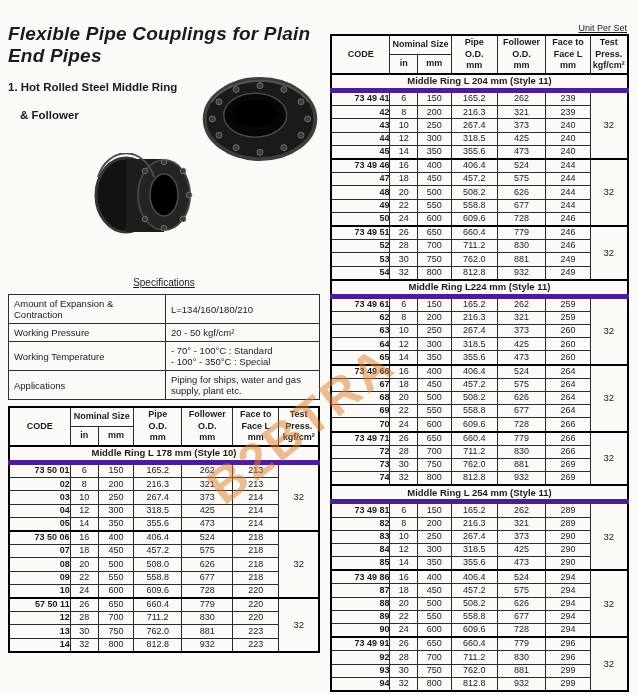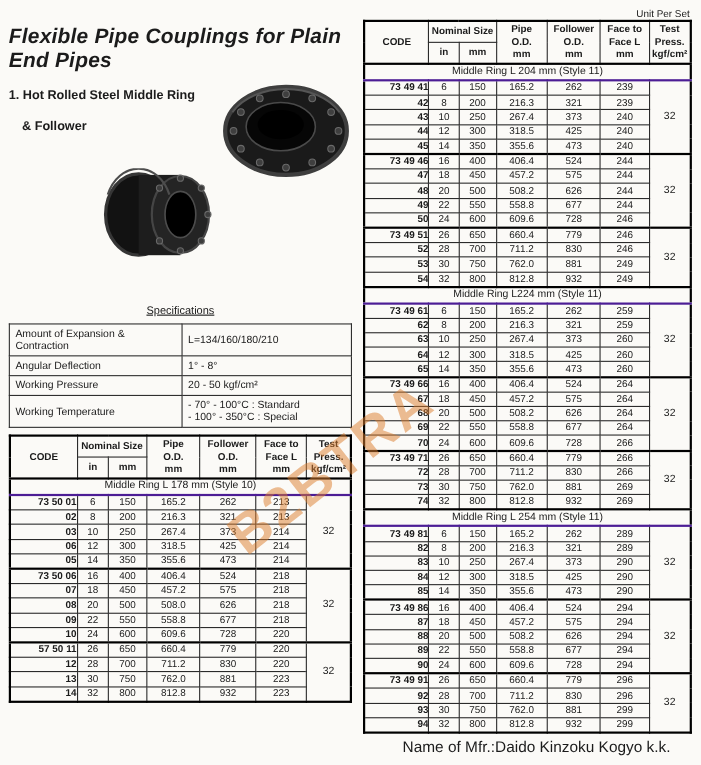--- a/index.html
+++ b/index.html
@@ -35,26 +35,26 @@
   .parts th, .parts td {
     border:1px solid #2b2b2b;
     font-size:9px;
     text-align:center;
     padding:0 2px;
     line-height:1.3;
     height:12.2px;
     overflow:hidden;
   }
   .parts th { font-weight:bold; white-space:pre-line; padding:1px 1px; }
-  .parts td.section-title { font-weight:normal; font-size:9.5px; height:13px; border-top:2px solid #000; border-bottom:2px solid #4c1d95; }
+  .parts td.section-title { font-weight:bold; font-size:9.5px; height:13px; border-top:2px solid #000; border-bottom:5px solid #4c1d95; }
   .parts td.code { text-align:right; font-weight:bold; padding-right:0; }
   .parts tr.group-start td { border-top:2px solid #000; }
   .parts td.testp { font-size:9.5px; }
 
-  .unit-note { text-align:right; font-size:9px; margin:2px 2px 1px 0; }
+  .unit-note { text-align:right; font-size:9px; margin:18px 2px 1px 0;text-decoration:underline; }
   .mfr-note { font-size:14px; margin-top:4px;padding-left:36px; }
 
   .watermark {
     position:absolute;
     left:196px; top:470px;
     transform:rotate(-38deg);
     transform-origin:left top;
     font-size:50px;
     font-weight:bold;
     letter-spacing:3px;
@@ -114,31 +114,31 @@
 
     <div class="spec-heading">Specifications</div>
 
     <table class="spec">
       <tbody>
         <tr>
           <td class="spec-label">Amount of Expansion &amp; Contraction</td>
           <td class="spec-value">L=134/160/180/210</td>
         </tr>
         <tr>
-          <td class="spec-label">Angular Deflection</td>
-          <td class="spec-value">1° - 8°</td>
-        </tr>
-        <tr>
           <td class="spec-label">Working Pressure</td>
           <td class="spec-value">20 - 50 kgf/cm²</td>
         </tr>
         <tr>
           <td class="spec-label">Working Temperature</td>
           <td class="spec-value">-  70° - 100°C : Standard
 - 100° - 350°C : Special</td>
+        </tr>
+        <tr>
+          <td class="spec-label">Applications</td>
+          <td class="spec-value">Piping for ships, water and gas supply, plant etc.</td>
         </tr>
       </tbody>
     </table>
 
     <table class="parts">
       <colgroup>
         <col style="width:58px">
           <col style="width:27px">
           <col style="width:33px">
         <col style="width:46px">
@@ -191,21 +191,21 @@
           </tr>
           <tr>
             <td class="code">03</td>
             <td>10</td>
             <td>250</td>
             <td>267.4</td>
             <td>373</td>
             <td>214</td>
           </tr>
           <tr>
-            <td class="code">06</td>
+            <td class="code">04</td>
             <td>12</td>
             <td>300</td>
             <td>318.5</td>
             <td>425</td>
             <td>214</td>
           </tr>
           <tr>
             <td class="code">05</td>
             <td>14</td>
             <td>350</td>

